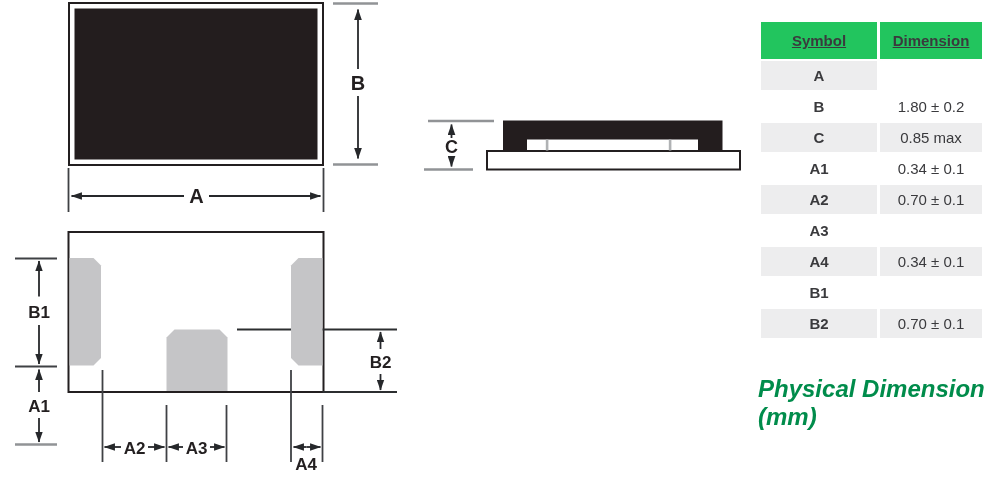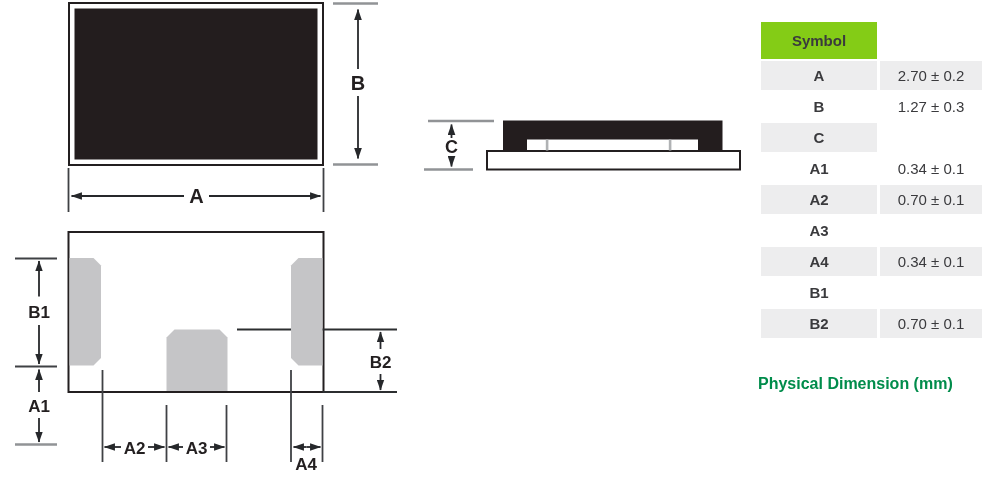--- a/index.html
+++ b/index.html
@@ -5,36 +5,36 @@
   html,body{margin:0;padding:0;background:#ffffff;}
   #stage{
     position:relative;width:1005px;height:478px;background:#ffffff;
     font-family:"Liberation Sans", sans-serif;overflow:hidden;
   }
   #drawing{position:absolute;left:0;top:0;}
   
   #dim-table{position:absolute;left:761px;top:22px;width:221px;}
   .thead{display:flex;gap:3px;height:37px;margin-bottom:2px;}
   .thead .cell{
-    background:#84cc16;color:#3a3a3d;font-weight:bold;font-size:15px;
-    display:flex;align-items:center;justify-content:center;
+    background:#22c55e;color:#3a3a3d;font-weight:bold;font-size:15px;
+    display:flex;align-items:center;justify-content:center;text-decoration:underline;
   }
   .trow{display:flex;gap:3px;height:29px;margin-bottom:2px;}
   .trow .cell{
     display:flex;align-items:center;justify-content:center;
     font-size:15px;color:#3a3a3d;background:#ffffff;
   }
   .trow:nth-child(odd) .cell{background:#ededee;}
   .col-sym{width:116px;}
   .col-dim{width:102px;}
   .trow .col-sym{font-weight:bold;}
   
   #caption{
     position:absolute;left:758px;top:375px;width:247px;
-    font-size:16px;font-weight:bold;color:#008c4b;
+    font-size:24px;font-weight:bold;color:#008c4b;font-style:italic;
   }
   svg text{
     font-family:"Liberation Sans", sans-serif;
     font-weight:bold;fill:#231f20;
   }
 </style>
 </head>
 <body>
 
 <div id="stage">
@@ -128,32 +128,33 @@
         <line x1="380.5" y1="349" x2="380.5" y2="332" marker-end="url(#arw)"></line>
         <line x1="380.5" y1="374" x2="380.5" y2="390" marker-end="url(#arw)"></line>
       </g>
       <text x="380.5" y="367.5" font-size="17" text-anchor="middle">B2</text>
     </g>
   </svg>
 
   <div id="dim-table">
     <div class="thead">
       <div class="cell col-sym">Symbol</div>
+      <div class="cell col-dim">Dimension</div>
     </div>
     <div>
       <div class="trow">
         <div class="cell col-sym">A</div>
-        <div class="cell col-dim">2.70 ± 0.2</div>
       </div>
       <div class="trow">
         <div class="cell col-sym">B</div>
-        <div class="cell col-dim">1.27 ± 0.3</div>
+        <div class="cell col-dim">1.80 ± 0.2</div>
       </div>
       <div class="trow">
         <div class="cell col-sym">C</div>
+        <div class="cell col-dim">0.85 max</div>
       </div>
       <div class="trow">
         <div class="cell col-sym">A1</div>
         <div class="cell col-dim">0.34 ± 0.1</div>
       </div>
       <div class="trow">
         <div class="cell col-sym">A2</div>
         <div class="cell col-dim">0.70 ± 0.1</div>
       </div>
       <div class="trow">

